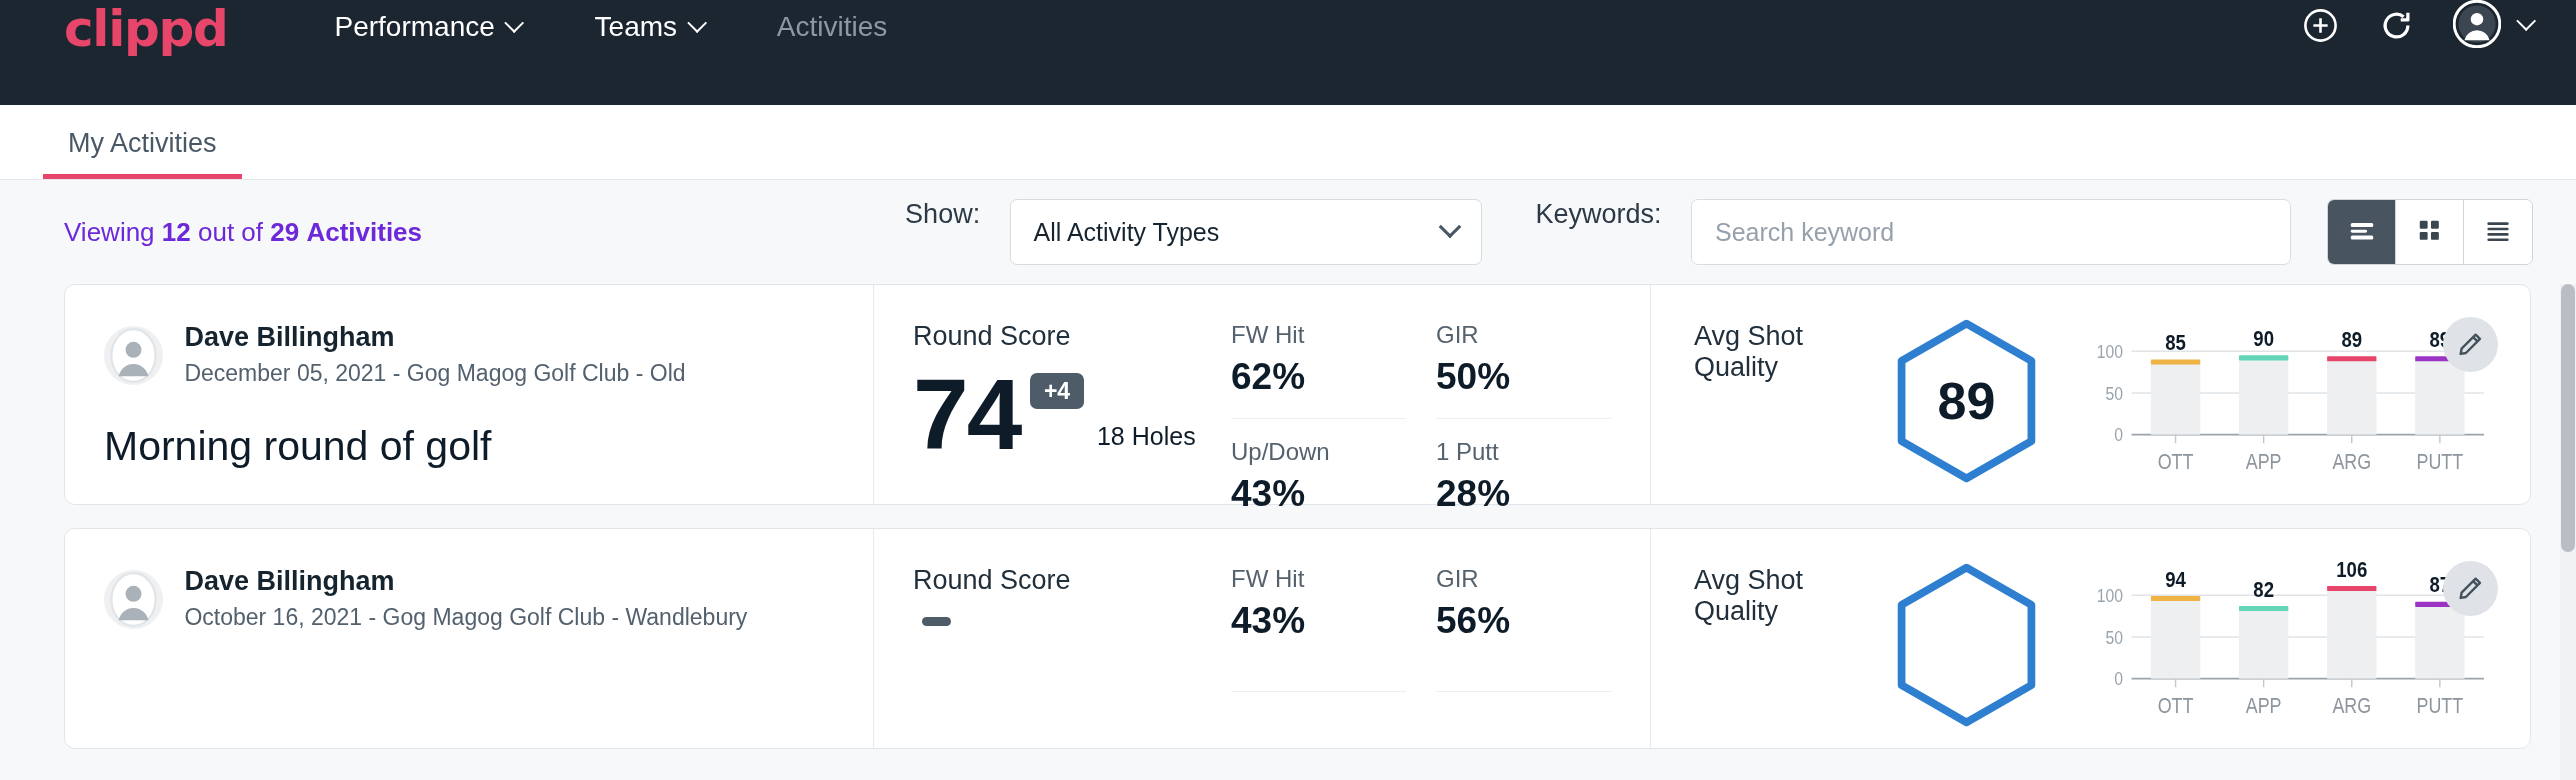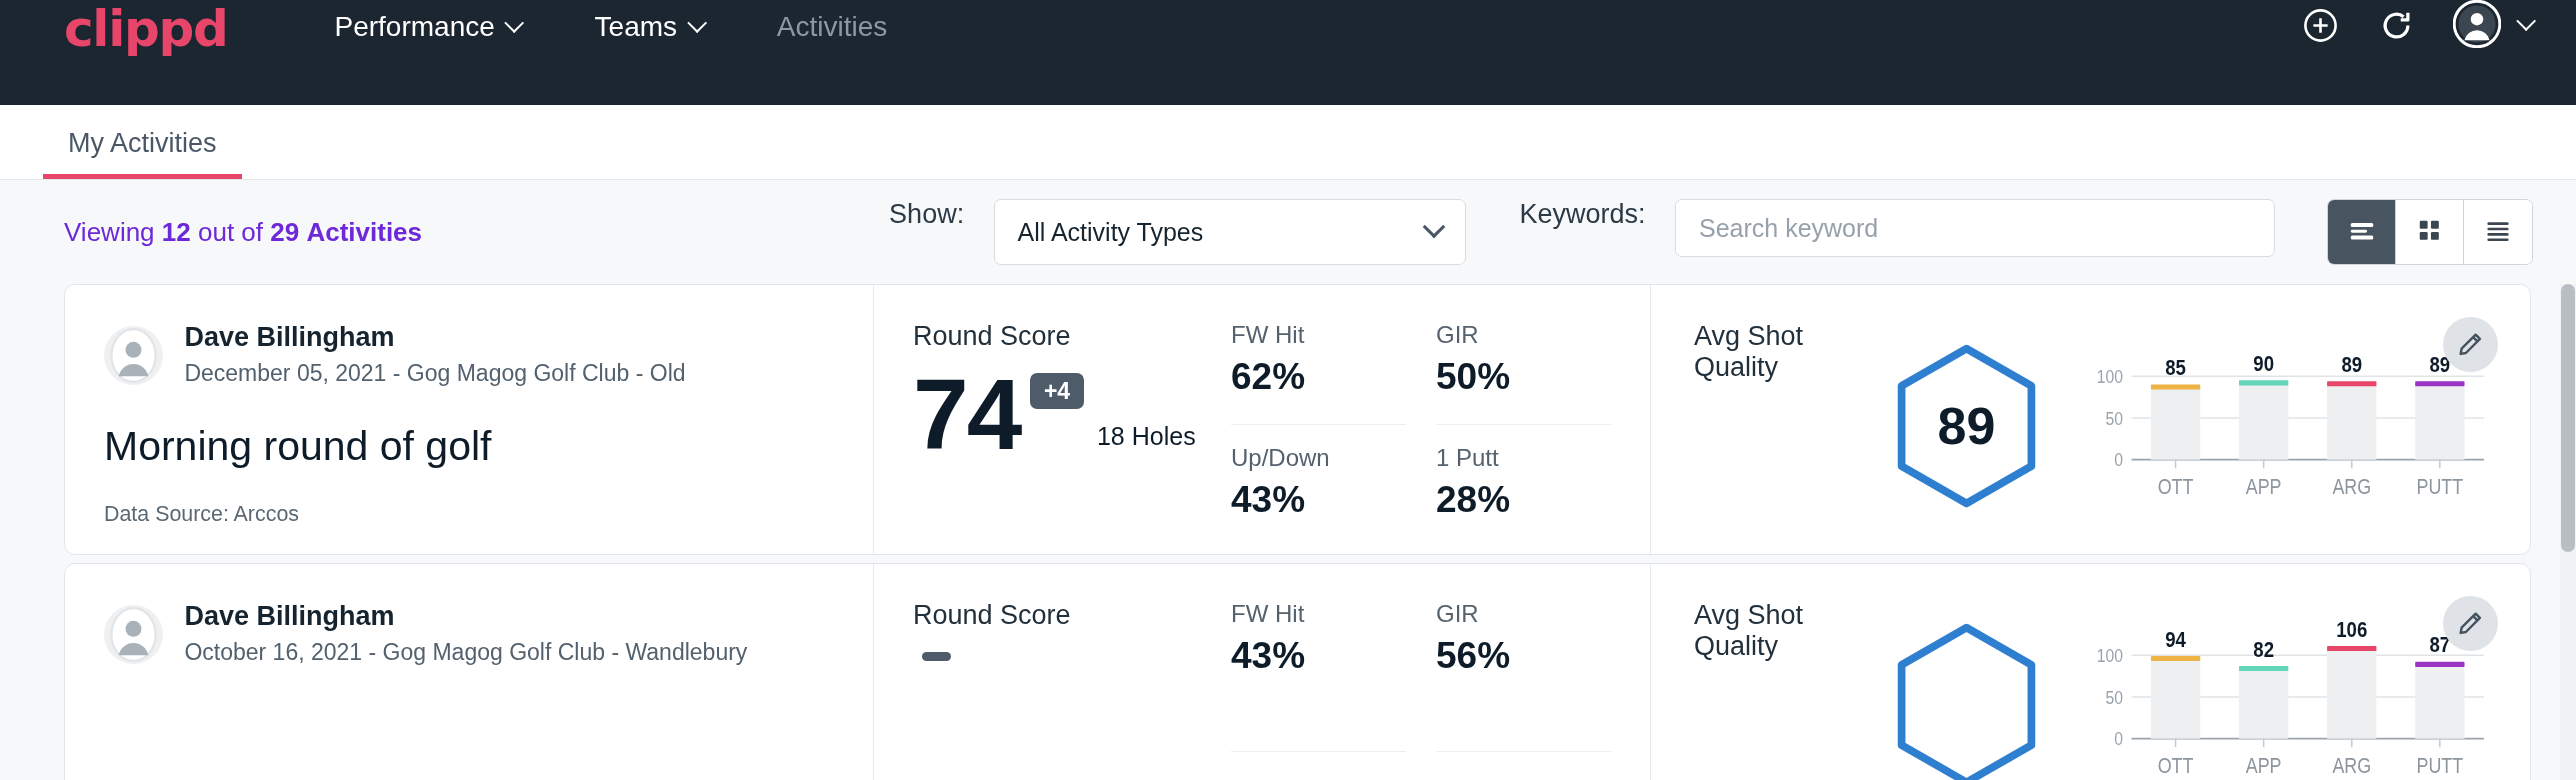--- a/index.html
+++ b/index.html
@@ -116,27 +116,27 @@
     margin-right: 46px;
   }
   .select .sel-chev {
     margin-left: auto;
     width: 16px; height: 16px;
     border-right: 3.6px solid #4a5866;
     border-bottom: 3.6px solid #4a5866;
     transform: rotate(45deg) translate(-3.6px,-3.6px);
   }
   .searchbox {
-    width: 600px; height: 58px;
+    width: 600px; height: 66px;
     background: #ffffff;
     border: 0.9px solid #d7dce1;
     border-radius: 7.1px;
     display: flex; align-items: center;
     padding: 0 23px;
-    margin-right: 44px;
+    margin-right: 28px;
     cursor: text;
   }
   .searchbox input {
     border: 0; outline: 0; width: 100%;
     font-size: 25px;
     color: #16242f;
     font-family: "Liberation Sans", sans-serif;
     background: transparent;
   }
   .searchbox input::placeholder { color: #97a1ab; }
@@ -161,25 +161,25 @@
   .cards {
     padding: 0 45px 0 64px;
     height: calc(780px - 105px - 75px - 104px);
     overflow: hidden;
     position: relative;
   }
   .card {
     background: #ffffff;
     border: 0.9px solid #e1e5ea;
     border-radius: 10.7px;
-    height: 271px;
+    height: 221px;
     display: flex;
     align-items: stretch;
     position: relative;
-    margin-bottom: 8px;
+    margin-bottom: 23px;
   }
   .col-info {
     width: 809px;
     padding: 36px 39px 27px 39px;
     border-right: 0.9px solid #e6e9ed;
     display: flex; flex-direction: column;
   }
   .who { display: flex; align-items: center; gap: 21.4px; }
   .av {
     width: 59px; height: 59px; border-radius: 50%;
@@ -399,21 +399,20 @@
             <circle cx="20" cy="16" r="5.6" fill="#a9b1b9"></circle>
             <path d="M9.6 34.5a10.6 10.6 0 0 1 20.8 0z" fill="#a9b1b9"></path>
           </svg>
         </div>
         <div>
           <div class="who-name">Dave Billingham</div>
           <div class="who-sub">December 05, 2021 - Gog Magog Golf Club - Old</div>
         </div>
       </div>
       <div class="card-title">Morning round of golf</div>
-      <div class="card-source">Data Source: Arccos</div>
     </div>
 
     <div class="col-score">
       <div class="sec-label">Round Score</div>
       <div class="score-row">
         <div class="score-big">74</div>
         <div class="score-badge">+4</div>
         <div class="score-holes">18 Holes</div>
       </div>
     </div>

